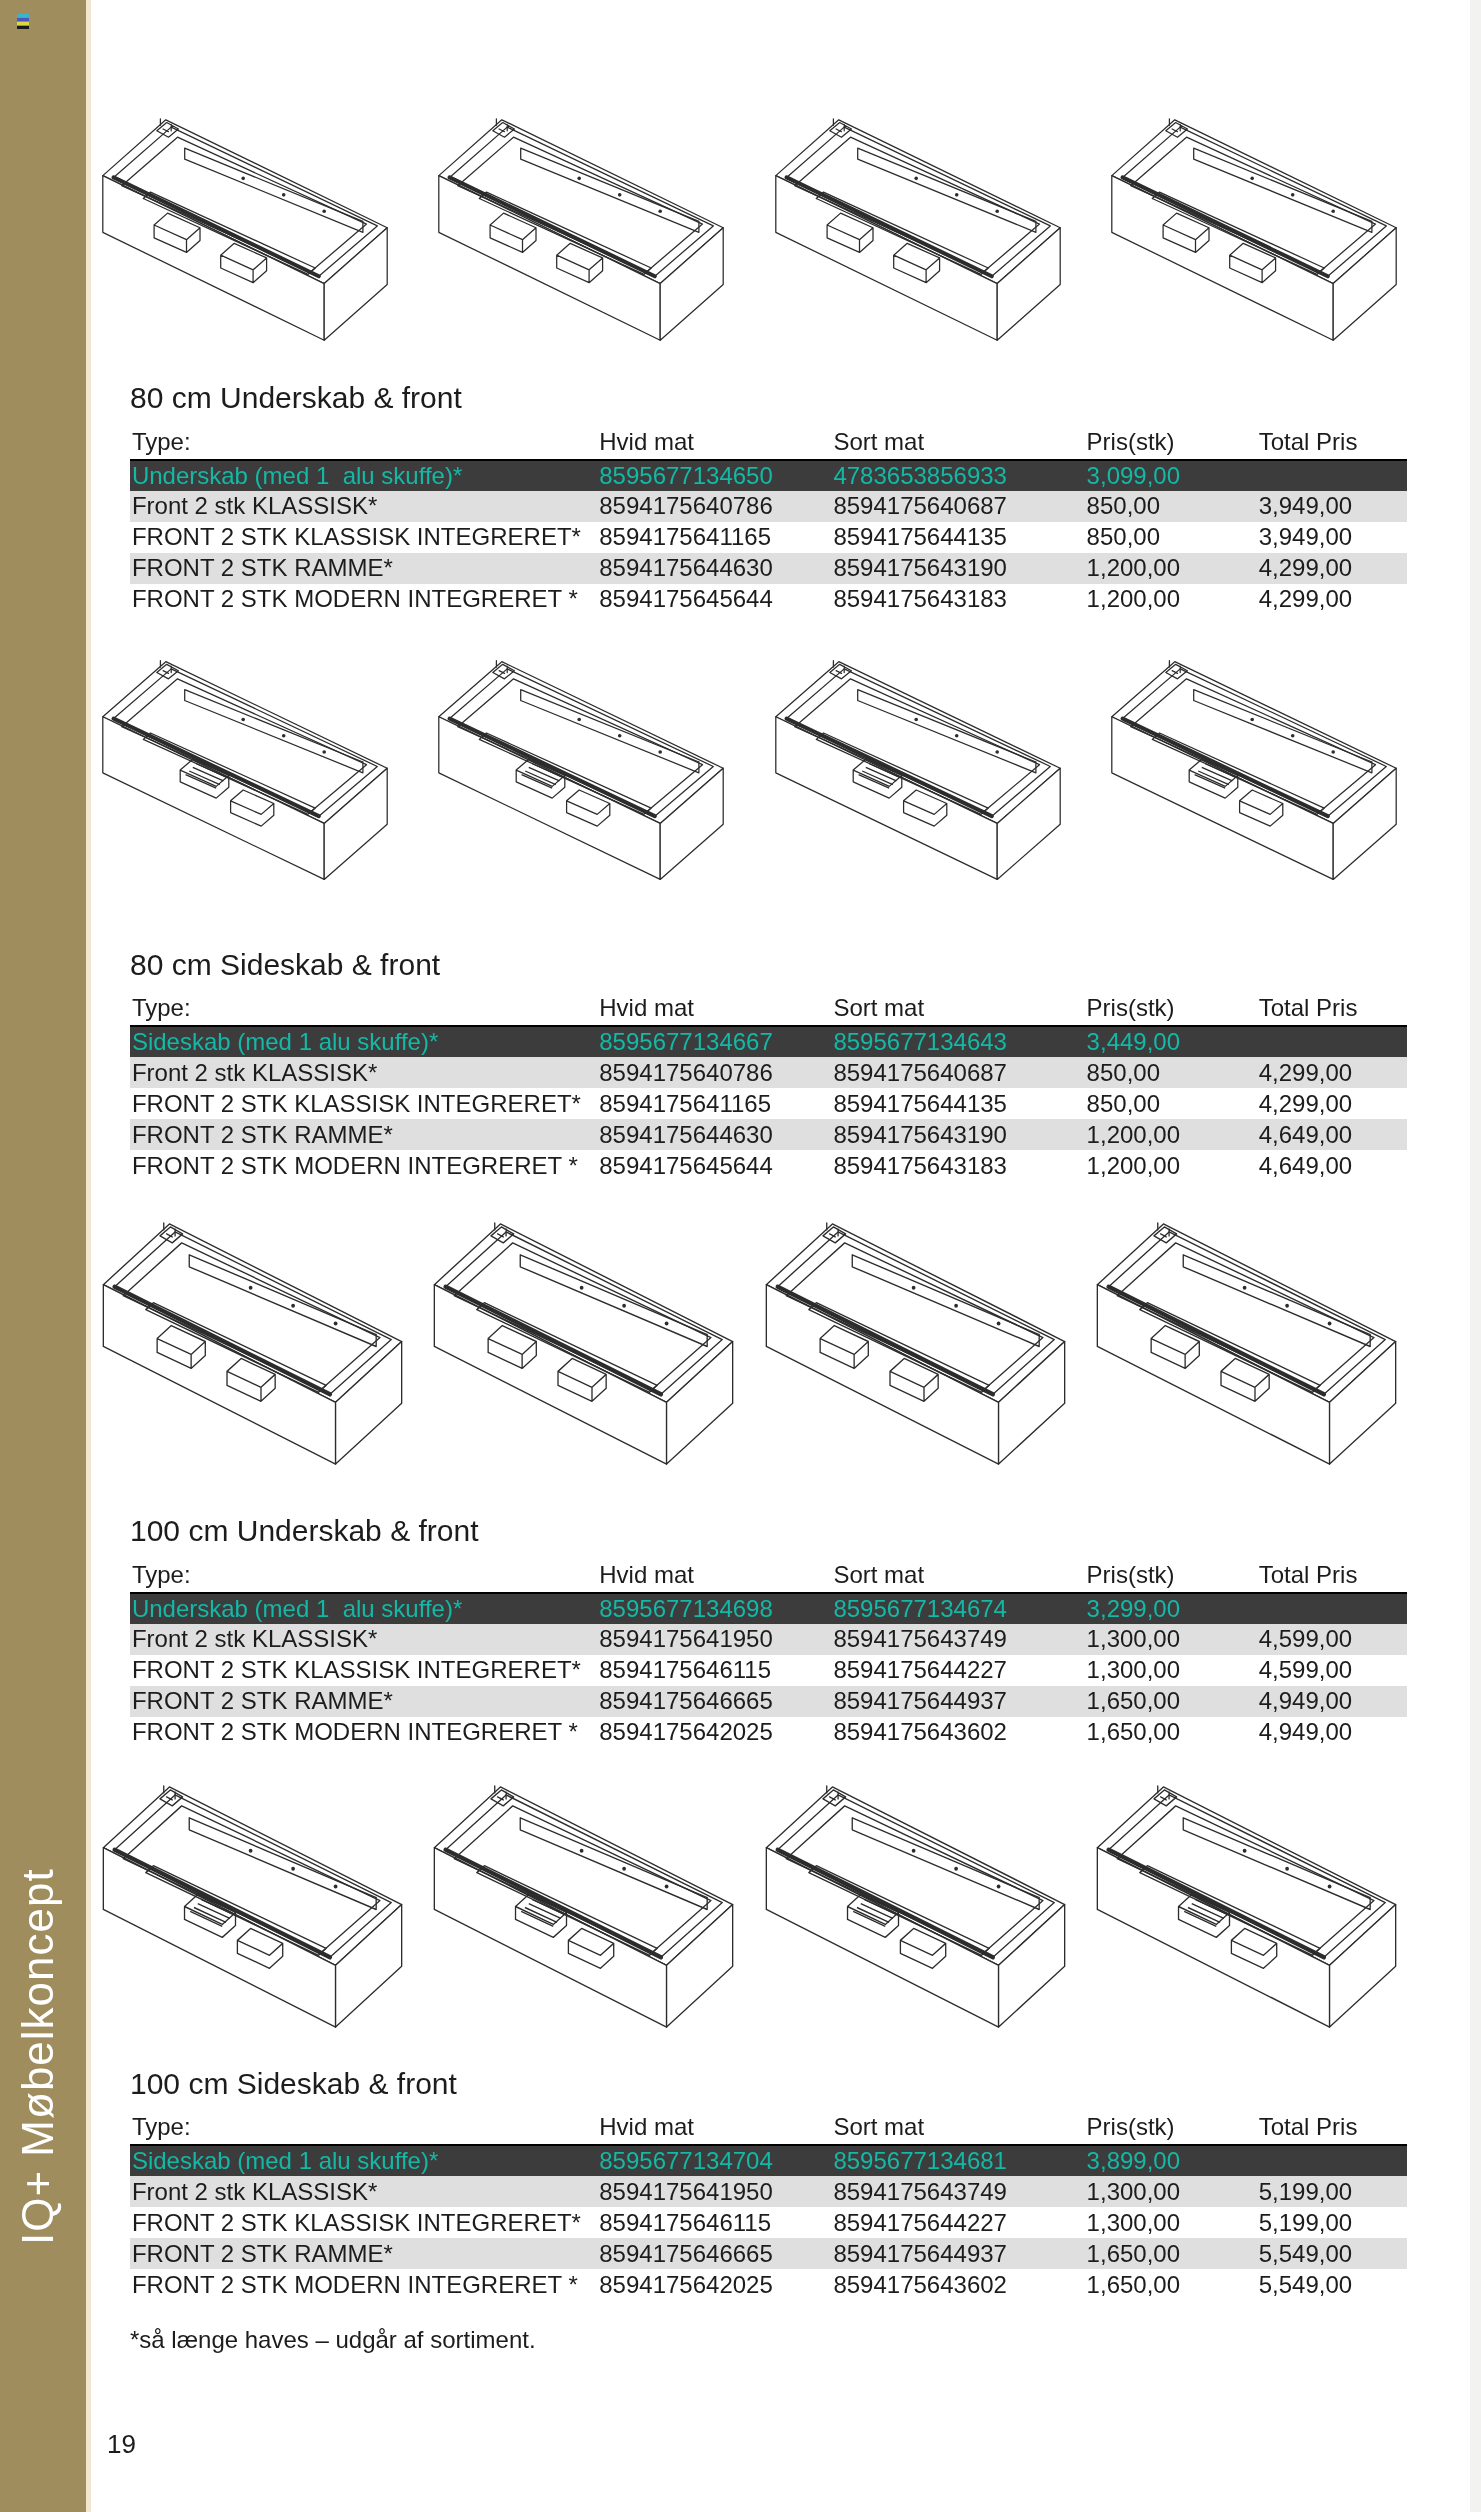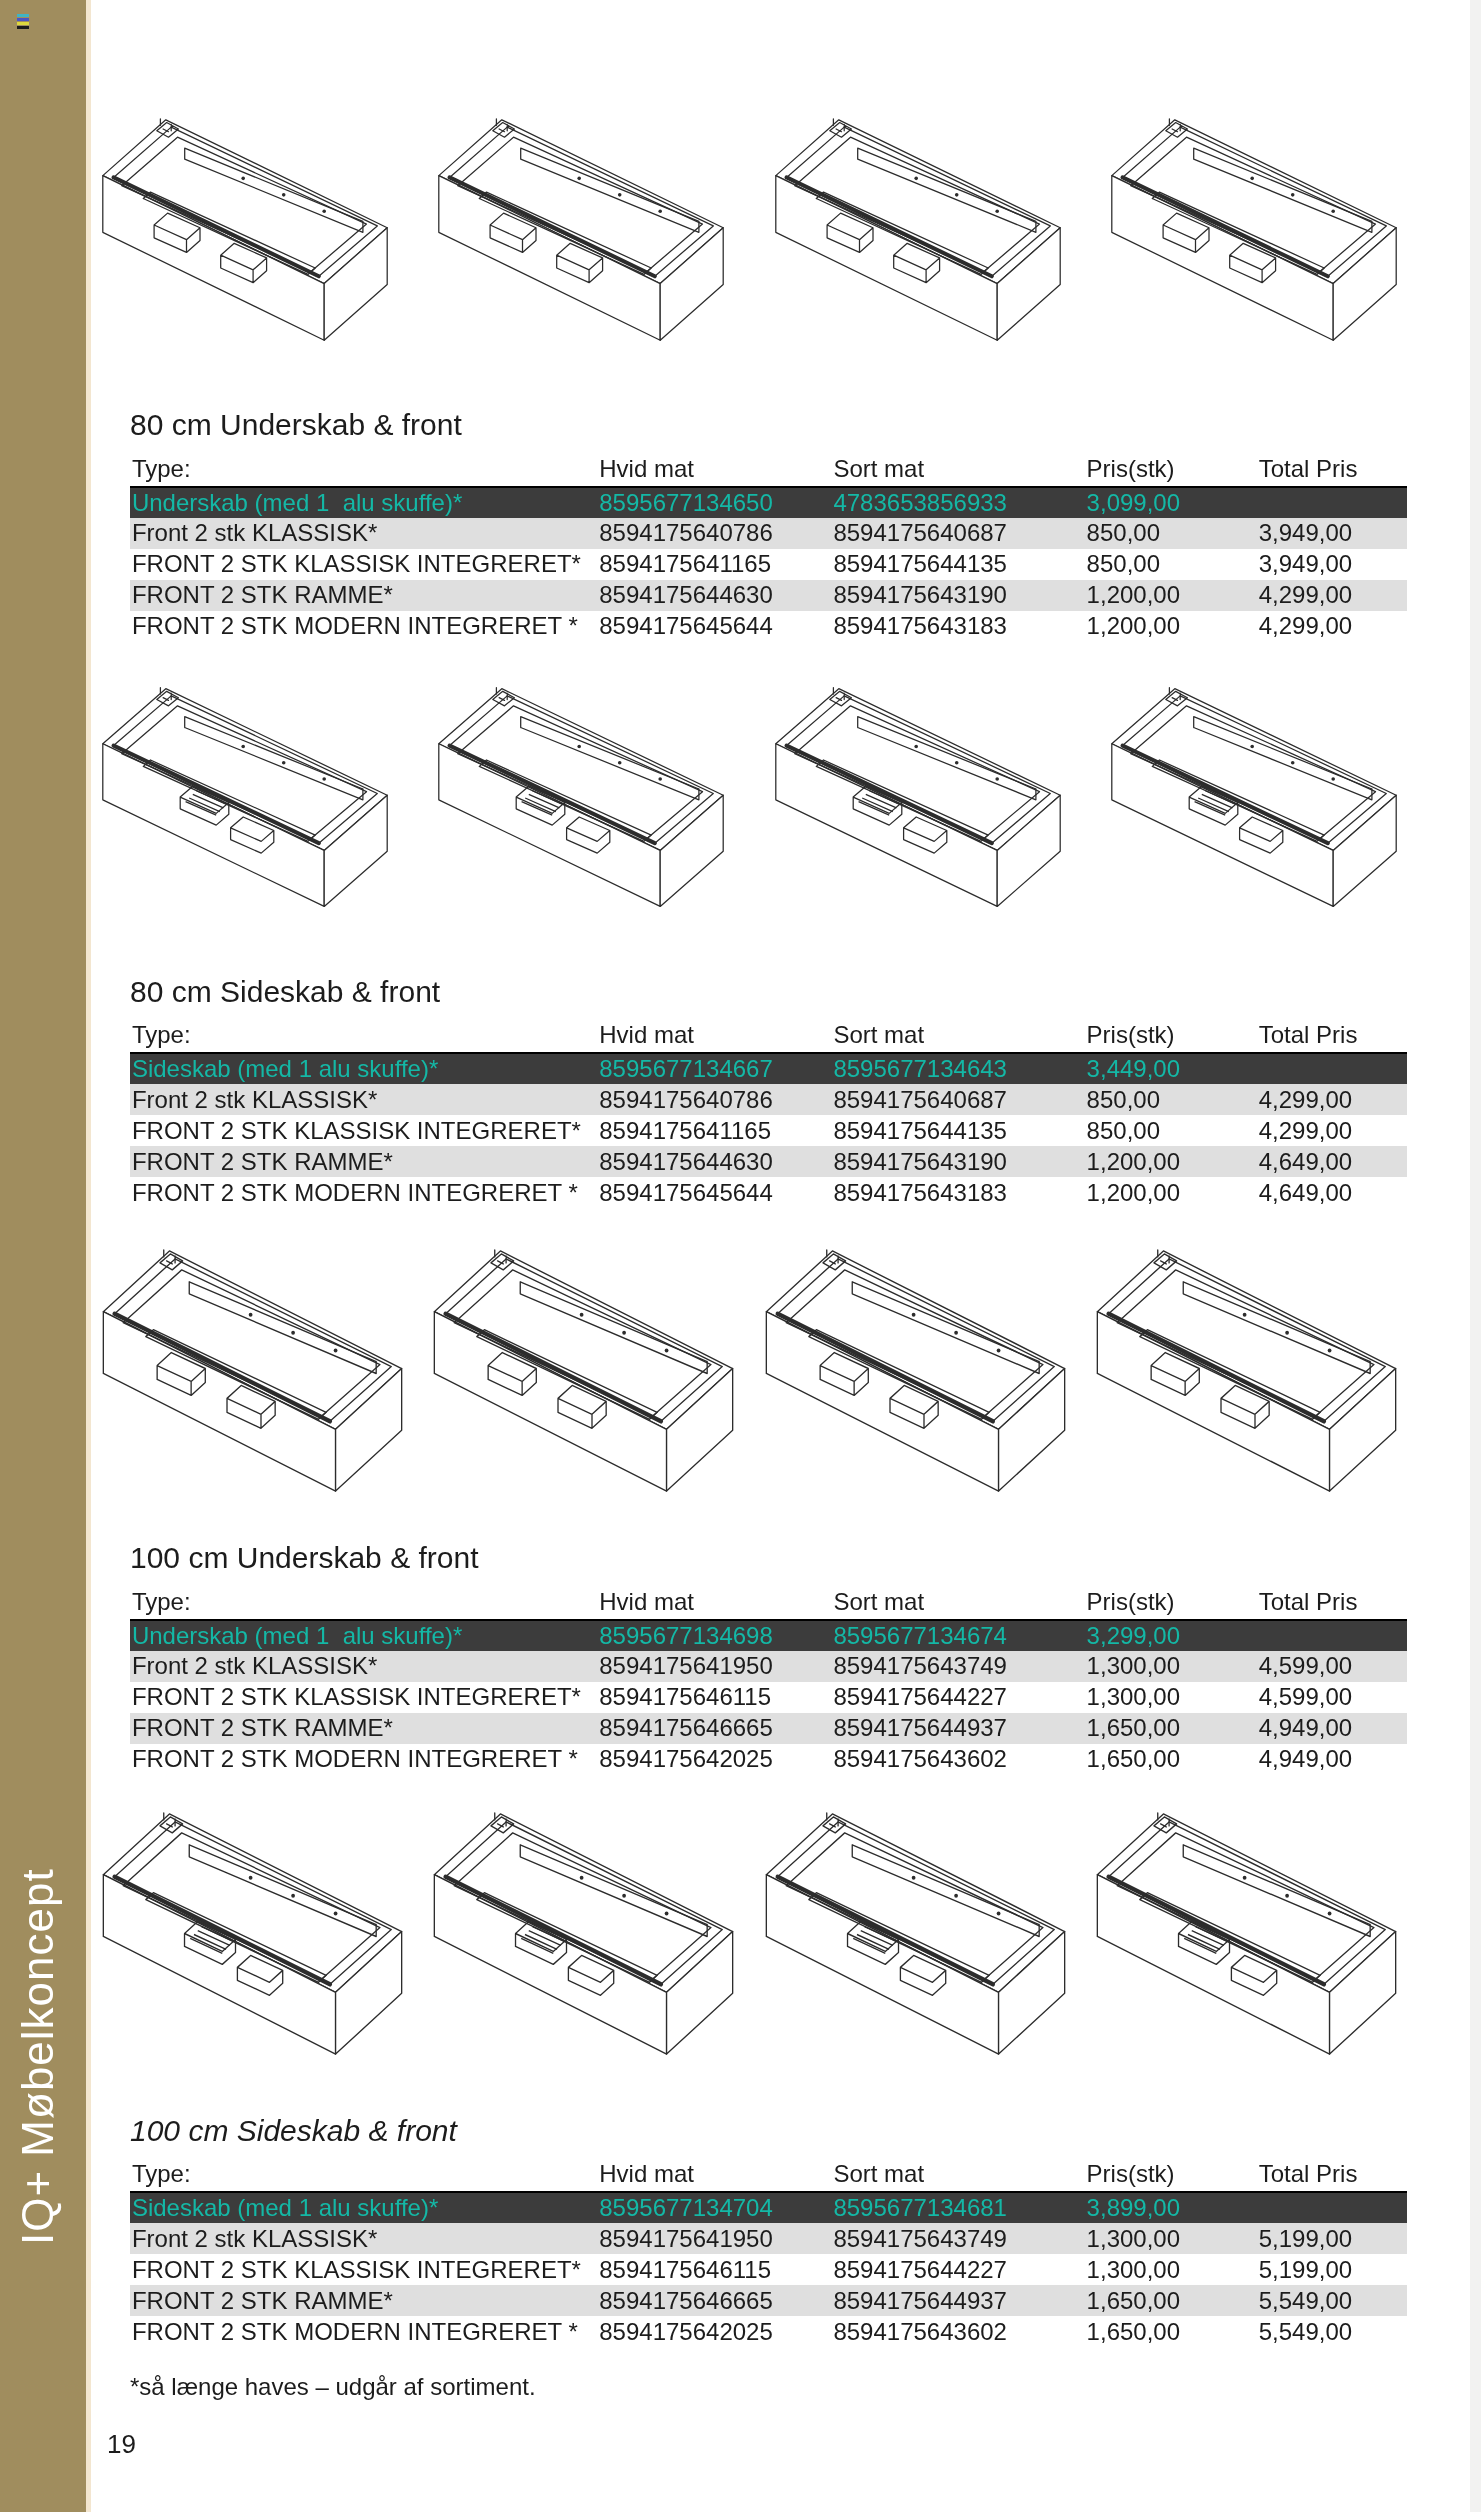--- a/index.html
+++ b/index.html
@@ -52,30 +52,30 @@
   }
   tbody td {
     height:31px; font-size:24px; vertical-align:middle;
     padding:0 0 0 1.9px; overflow:hidden; white-space:pre;
   }
   tr.dark { background:#3c3c3c; color:#14b8a6; }
   tr.alt  { background:#dfdfdf; }
 
   
   .sec1 .drawings { margin-top:107px; }
-  .sec1 h2       { margin-top:53px; }
+  .sec1 h2       { margin-top:26px; }
   .sec1 table    { margin-top:9.6px; }
   .sec2 .drawings { margin-top:34px; }
   .sec2 h2       { margin-top:54px; }
   .sec2 table    { margin-top:9.6px; }
   .sec3 .drawings { margin-top:29px; }
   .sec3 h2       { margin-top:34px; }
   .sec3 table    { margin-top:9.6px; }
   .sec4 .drawings { margin-top:25px; }
-  .sec4 h2       { margin-top:44px;font-style:italic; }
+  .sec4 h2       { margin-top:24px; }
   .sec4 table    { margin-top:9.6px; }
 
   .footnote { margin-top:26px; font-size:24px; }
   .page-number { position:absolute; left:107px; top:2429px; font-size:26px; }
 </style>
 </head>
 <body>
 
 <svg width="0" height="0" style="position:absolute" aria-hidden="true">
   <defs>

